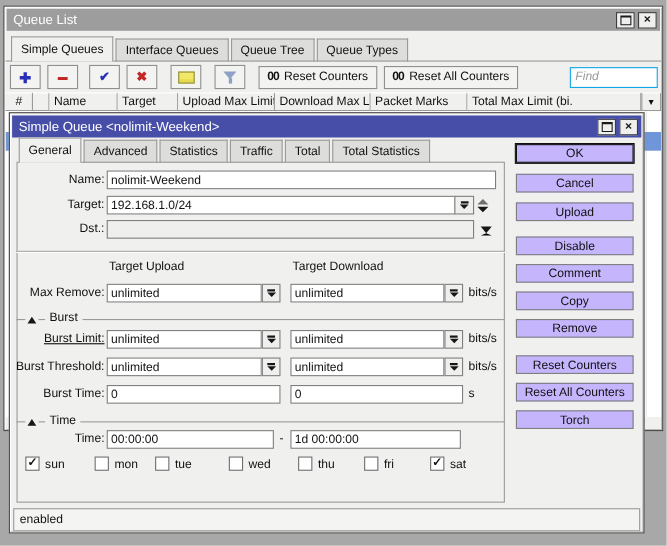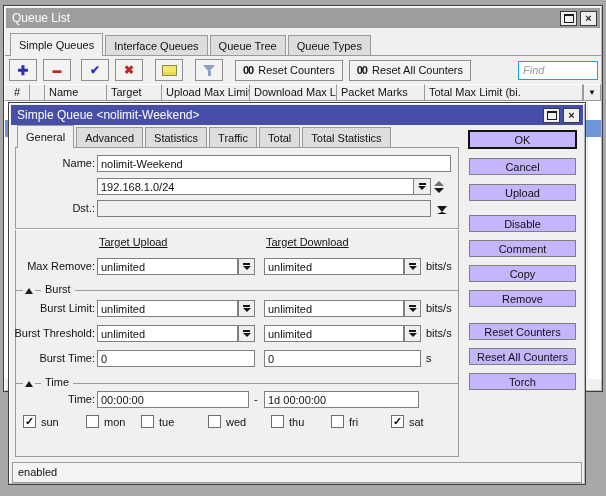--- a/index.html
+++ b/index.html
@@ -98,21 +98,21 @@
   .dd-tri{width:0;height:0;border-left:4px solid transparent;border-right:4px solid transparent;border-top:4px solid #161616;}
   .spinner{position:absolute;width:12px;height:17px;display:flex;flex-direction:column;align-items:center;justify-content:center;background:transparent;border:none;padding:0;}
   .spin-up{width:0;height:0;border-left:5px solid transparent;border-right:5px solid transparent;border-bottom:5px solid #6f6f6f;margin-bottom:2px;}
   .spin-down{width:0;height:0;border-left:5px solid transparent;border-right:5px solid transparent;border-top:5px solid #161616;}
   .plainarrow{position:absolute;width:0;height:0;border-left:5px solid transparent;border-right:5px solid transparent;border-top:6px solid #161616;background:none;padding:0;}
   .groove{position:absolute;height:0;border-top:1px solid #a2a2a0;border-bottom:1px solid #ffffff;}
   .group{position:absolute;display:flex;align-items:center;height:9px;}
   .g-seg{border-top:1px solid #9a9a9a;height:0;}
   .g-tri{width:0;height:0;border-left:4px solid transparent;border-right:4px solid transparent;border-bottom:6px solid #161616;margin:0 2px;}
   .g-label{padding:0 4px;line-height:9px;position:relative;top:-1px;white-space:nowrap;}
-  .colhead{position:absolute;white-space:nowrap;text-decoration:underline;}
+  .colhead{position:absolute;white-space:nowrap;}
   .unit{position:absolute;white-space:nowrap;line-height:17px;}
   .day{position:absolute;display:flex;align-items:center;cursor:default;}
   .checkbox{
     width:13px;height:13px;background:#ffffff;border:1px solid #6d6d6d;box-sizing:border-box;
     display:inline-flex;align-items:center;justify-content:center;margin-right:5px;
   }
   .checkbox.checked::before{content:"✓";font-weight:bold;font-size:11px;line-height:11px;color:#111;}
   .dlg-btn{
     position:absolute;left:460px;width:107px;height:17px;
     background:#c4b5fd;border:1px solid #7f7f7f;box-sizing:border-box;
@@ -228,20 +228,21 @@
     <div class="tab">Traffic</div>
     <div class="tab">Total</div>
     <div class="tab">Total Statistics</div>
   </div>
 
   <div class="panel" style="left:6px;top:44px;width:444px;height:310px;"></div>
 
   <span class="flabel" style="top:52px;">Name:</span>
   <input class="field" style="left: 88px; top: 52px; width: 354px;" type="text" value="nolimit-Weekend">
 
+  <span class="flabel" style="top:75px;">Target:</span>
   <input class="field" style="left: 88px; top: 75px; width: 317px;" type="text" value="192.168.1.0/24">
   <button class="ddbtn" style="left:404px;top:75px;">
       <span class="dd-bar"></span>
       <span class="dd-tri"></span>
     </button>
   <button class="spinner" style="left:424px;top:75px;">
       <span class="spin-up"></span>
       <span class="spin-down"></span>
     </button>
 
@@ -268,21 +269,21 @@
   <span class="unit" style="left:417px;top:155px;">bits/s</span>
 
   <div class="group" style="left:6px;top:183px;width:444px;">
     <span class="g-seg" style="width:8px;"></span>
     <span class="g-tri"></span>
     <span class="g-seg" style="width:6px;"></span>
     <span class="g-label">Burst</span>
     <span class="g-seg" style="flex:1;"></span>
   </div>
 
-  <span class="flabel" style="top:197px;">Burst Limit:</span>
+  <span class="flabel" style="top:197px;text-decoration:underline;">Burst Limit:</span>
   <input class="field" style="left: 88px; top: 197px; width: 141px;" type="text" value="unlimited">
   <button class="ddbtn" style="left:229px;top:197px;width:17px;">
       <span class="dd-bar"></span>
       <span class="dd-tri"></span>
     </button>
   <input class="field" style="left: 255px; top: 197px; width: 140px;" type="text" value="unlimited">
   <button class="ddbtn" style="left:395px;top:197px;width:17px;">
       <span class="dd-bar"></span>
       <span class="dd-tri"></span>
     </button>

